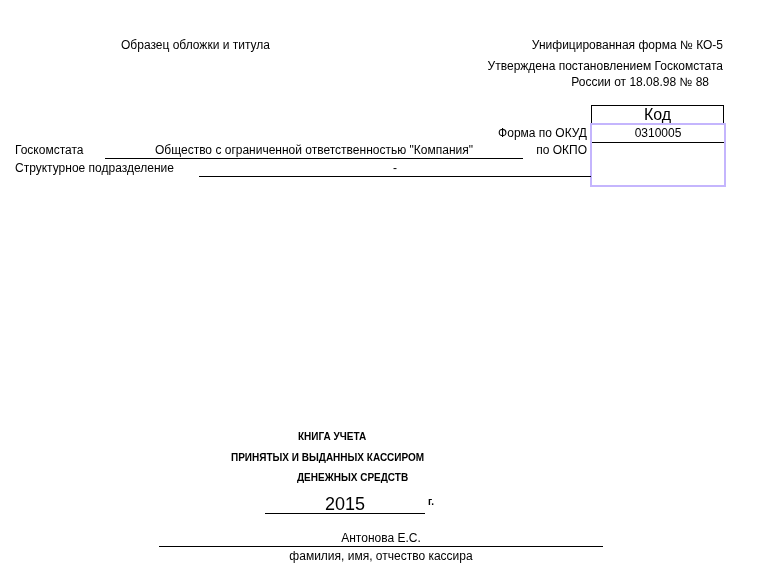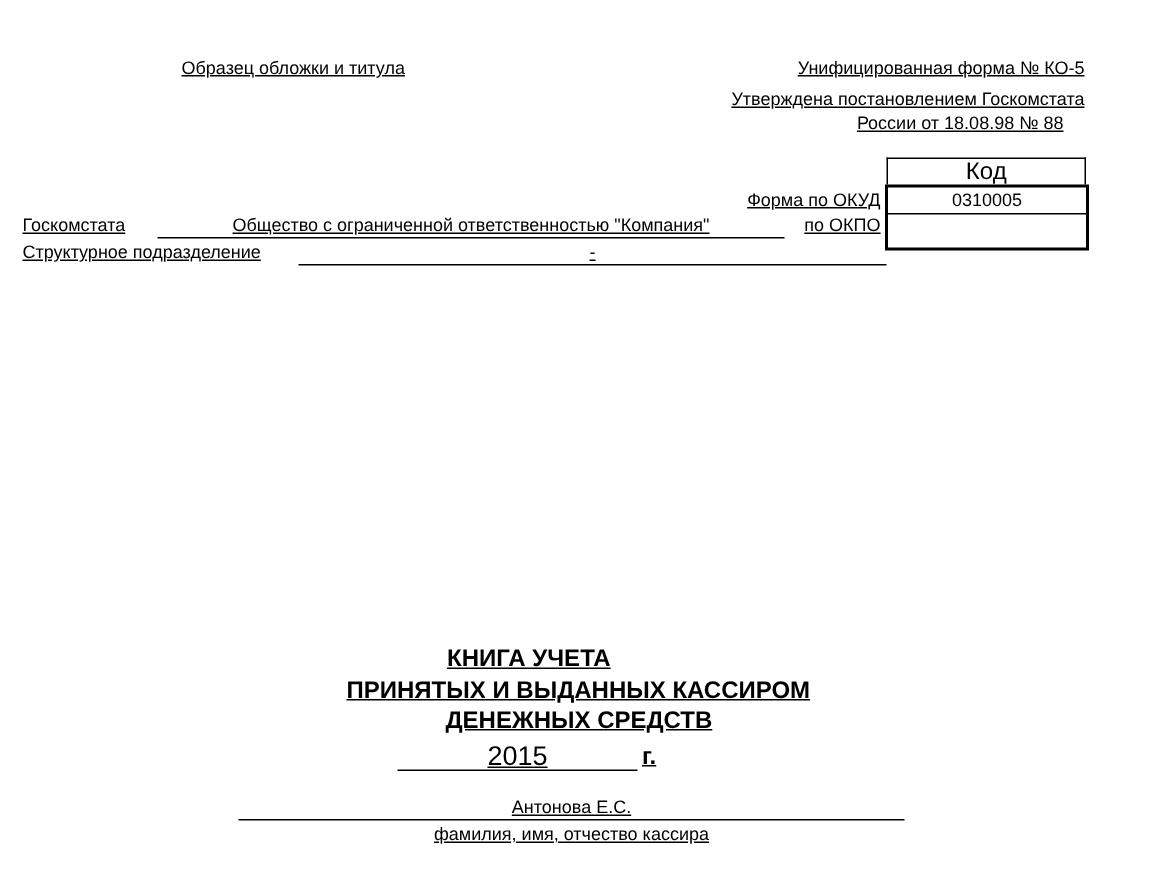--- a/index.html
+++ b/index.html
@@ -9,62 +9,62 @@
   }
   body {
     width: 768px;
     height: 587px;
     position: relative;
     overflow: hidden;
     font-family: "Liberation Sans", sans-serif;
     color: #000000;
     font-size: 12px;
   }
-  .abs { position: absolute; white-space: nowrap; text-decoration: underline; }
+  .abs { position: absolute; white-space: nowrap; }
   .line { position: absolute; height: 0; border-top: 1px solid #000; }
   .right { text-align: right; }
   .center { text-align: center; }
 
   
   .code-header {
     position: absolute;
     left: 591px; top: 105px;
     width: 133px; height: 18px;
     border-left: 1px solid #000;
     border-right: 1px solid #000;
     border-top: 1px solid #000;
     box-sizing: border-box;
     text-align: center;
     font-size: 16px;
     line-height: 18px;
   }
   .code-box {
     position: absolute;
     left: 590px; top: 123px;
-    width: 136px; height: 44px;
-    border: 2px solid #000000;
+    width: 136px; height: 64px;
+    border: 2px solid #c4b5fd;
     box-sizing: border-box;
     text-decoration: underline;
   }
   .code-cell {
     position: absolute;
     left: 0; width: 100%;
     height: 18px;
     box-sizing: border-box;
     text-align: center;
     font-size: 12px;
     line-height: 16px;
   }
   .code-cell.r0 { top: 0; border-bottom: 1px solid #000; }
   .code-cell.r1 { top: 18px; border-bottom: 1px solid #000; }
   .code-cell.r2 { top: 36px; }
 
   .title {
     font-weight: bold;
-    font-size: 16px;
+    font-size: 10px;
   }
 </style>
 </head>
 <body>
 
 <div class="abs" style="left:121px; top:38px;">Образец обложки и титула</div>
 <div class="abs right" style="right:45px; top:38px;">Унифицированная форма № КО-5</div>
 <div class="abs right" style="right:45px; top:59px;">Утверждена постановлением Госкомстата</div>
 <div class="abs right" style="right:59px; top:75px;">России от 18.08.98 № 88</div>
 

